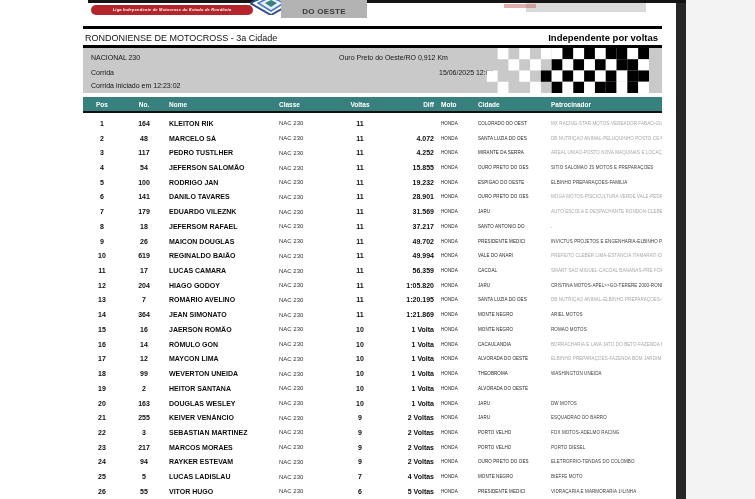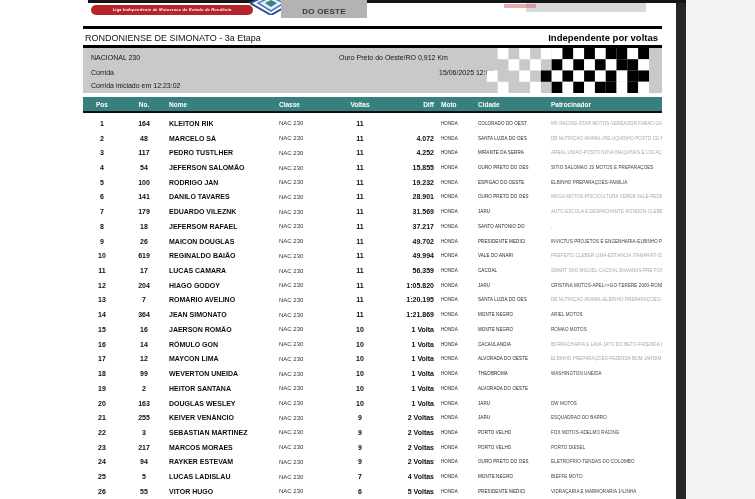--- a/index.html
+++ b/index.html
@@ -97,21 +97,21 @@
     <polygon points="8,3 21,11 34,3 21,-3" fill="#e8eef7" stroke="#4a79c4" stroke-width="1.5"></polygon>
     <polygon points="15,3 21,7 27,3 21,0" fill="#37807e"></polygon>
   </svg>
   <div class="dooeste-box">DO OESTE</div>
   <div class="gray-cut-box"></div>
   <div class="red-smudge"></div>
 
   <div class="hr1"></div>
 
   <div class="title-row">
-    <span class="report-title">RONDONIENSE DE SIMONATO - 3a Etapa</span>
+    <span class="report-title">RONDONIENSE DE MOTOCROSS - 3a Cidade</span>
     <span class="classification">Independente por voltas</span>
   </div>
 
   <div class="hr2"></div>
 
   <div class="info-band">
     <span class="txt i-cat">NACIONAL 230</span>
     <span class="txt i-track">Ouro Preto do Oeste/RO 0,912 Km</span>
     <span class="txt i-session">Corrida</span>
     <span class="txt i-datetime">15/06/2025 12:00</span>

